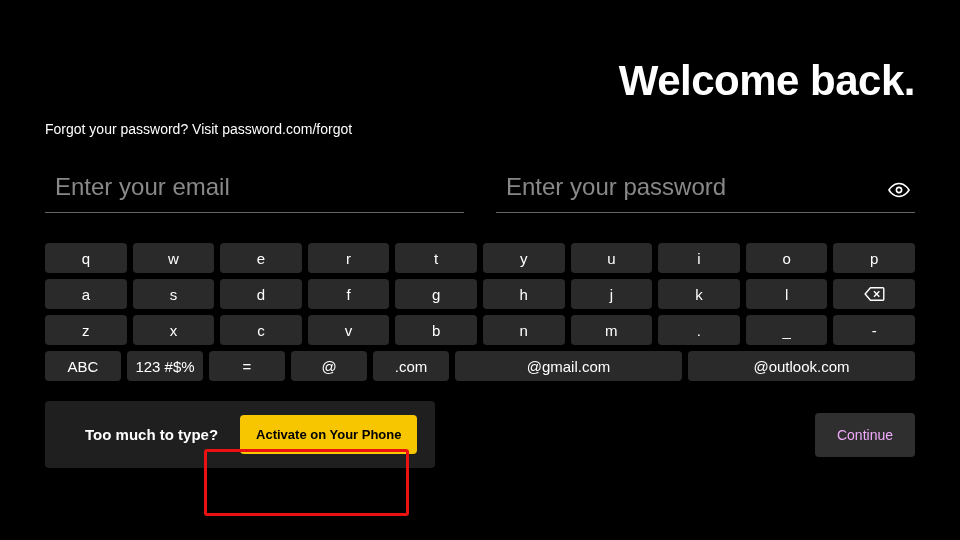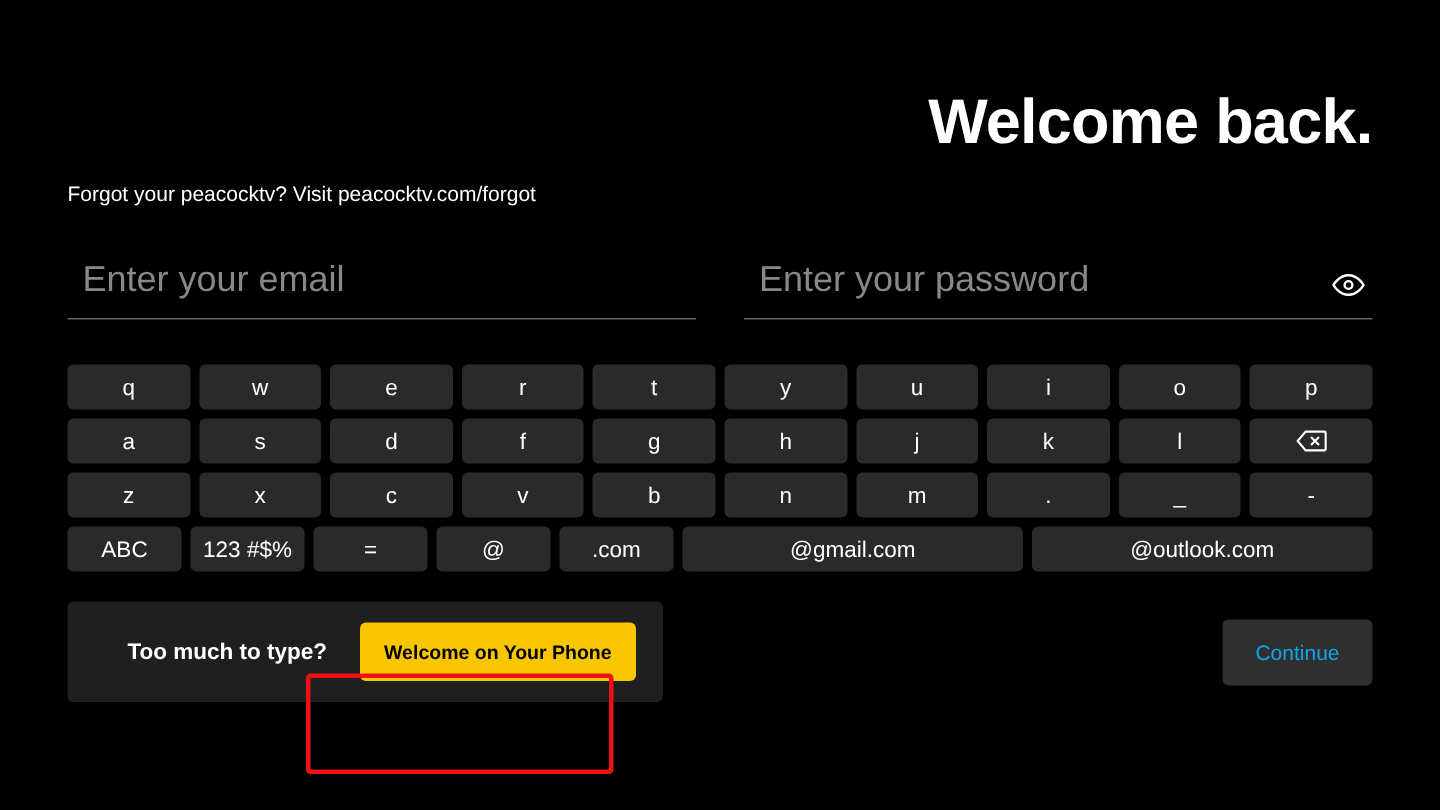--- a/index.html
+++ b/index.html
@@ -34,30 +34,30 @@
   .promo-text { font-size: 15px; font-weight: 600; }
   .activate-btn {
     background: #f7c600; color: #000; font-size: 13px; font-weight: 600;
     padding: 12px 16px; border-radius: 4px; cursor: pointer;
   }
   .highlight-box {
     position: absolute; border: 3px solid #e11; border-radius: 3px;
     pointer-events: none;
   }
   .continue-btn {
-    margin-left: auto; background: #2f2f2f; color: #0ea5e9; font-size: 14px;
+    margin-left: auto; background: #2f2f2f; color: #f0abfc; font-size: 14px;
     padding: 14px 22px; border-radius: 4px; cursor: pointer;
   }
 </style>
 </head>
 <body>
 
 <div class="container">
   <h1 class="title">Welcome back.</h1>
-  <div class="subtitle">Forgot your peacocktv? Visit peacocktv.com/forgot</div>
+  <div class="subtitle">Forgot your password? Visit password.com/forgot</div>
 
   <div class="fields">
     <div class="field">
       <input type="text" placeholder="Enter your email" style="">
     </div>
     <div class="field">
       <input type="password" placeholder="Enter your password" style="">
       <span class="eye">
         <svg width="24" height="24" viewBox="0 0 24 24" stroke-width="1.6">
           <path d="M2 12s3.5-6.5 10-6.5S22 12 22 12s-3.5 6.5-10 6.5S2 12 2 12z"></path>
@@ -116,18 +116,18 @@
         <div class="key w1">@</div>
         <div class="key w1">.com</div>
         <div class="key flex1">@gmail.com</div>
         <div class="key flex1">@outlook.com</div>
       </div>
   </div>
 
   <div class="bottom">
     <div class="promo" style="position:relative;padding-left:40px;">
       <span class="promo-text">Too much to type?</span>
-      <span class="activate-btn">Welcome on Your Phone</span>
+      <span class="activate-btn">Activate on Your Phone</span>
     </div>
     <div class="highlight-box" id="hl" style="left: 204.047px; top: 449px; width: 205.438px; height: 67px;"></div>
     <span class="continue-btn">Continue</span>
   </div>
 </div>
 
 </body></html>

